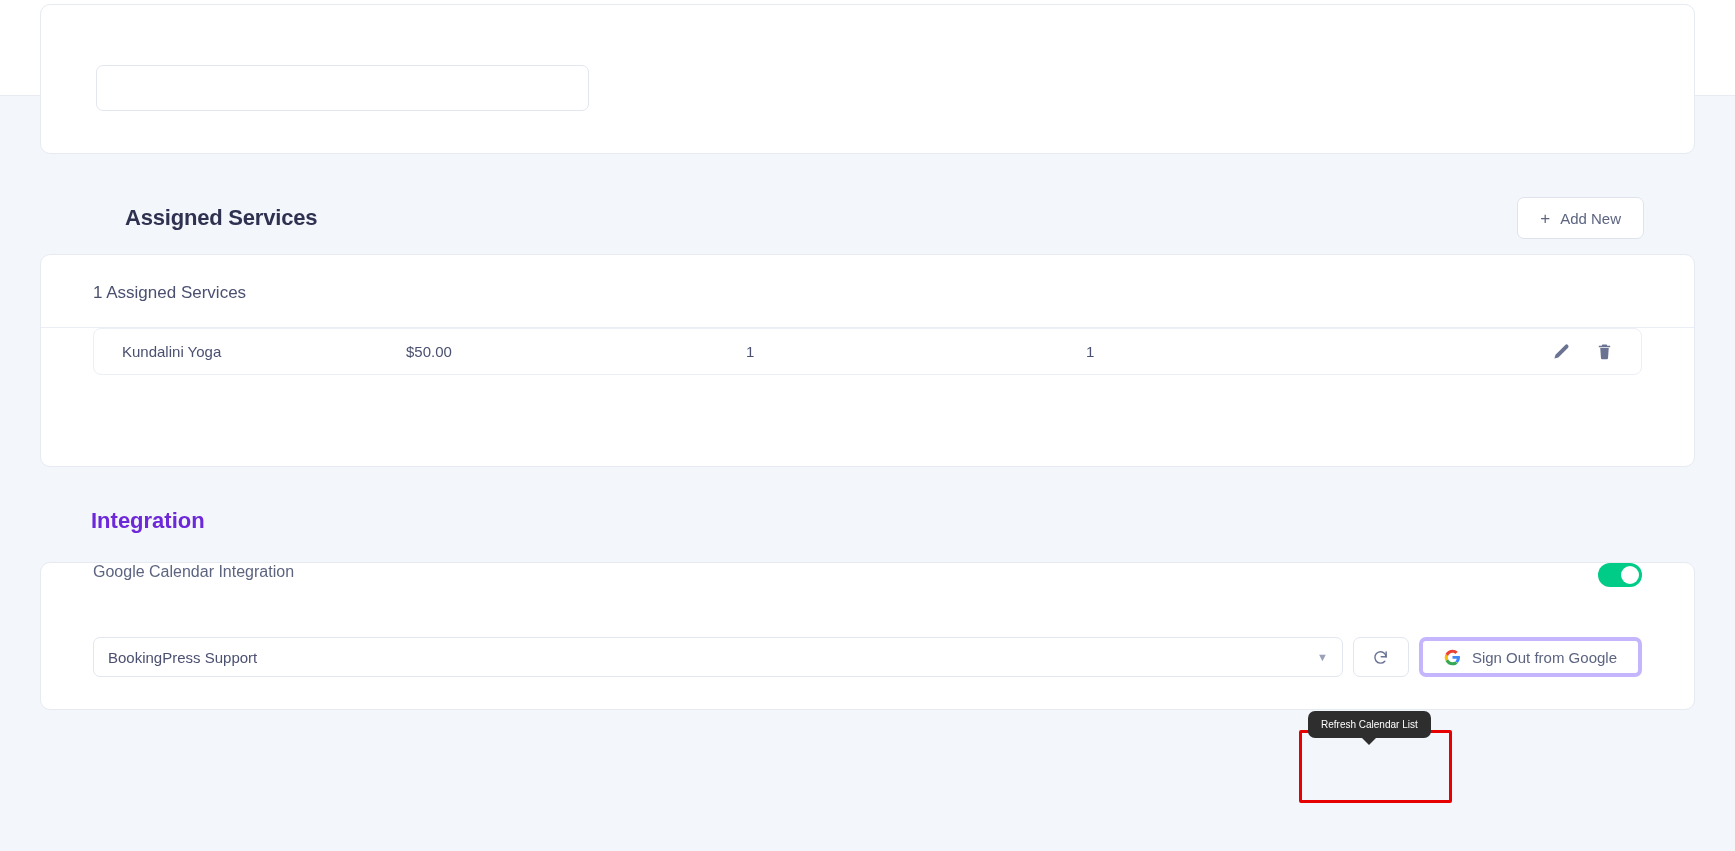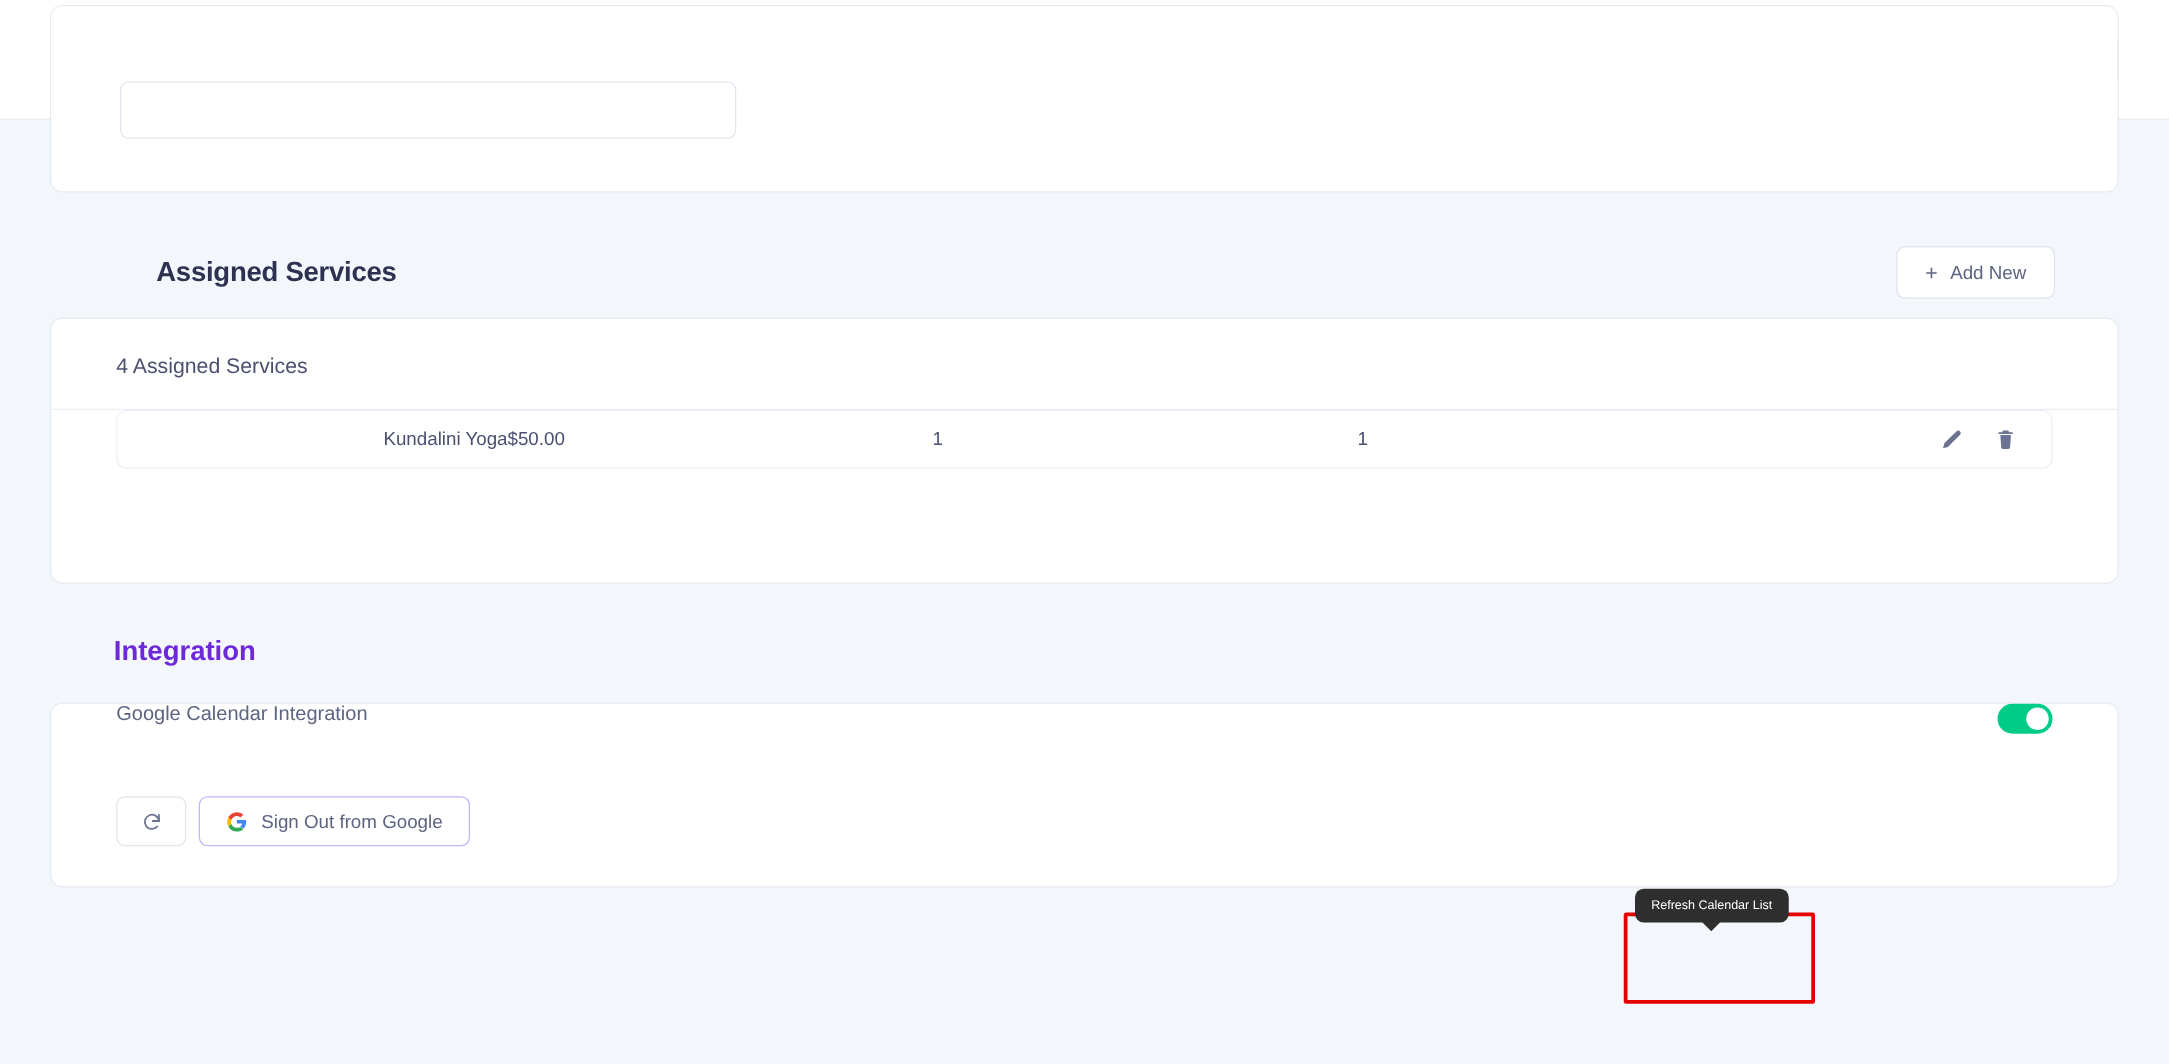--- a/index.html
+++ b/index.html
@@ -184,21 +184,21 @@
     margin: 0 52px;
     border: 1px solid #eceff5;
     border-radius: 8px;
     height: 47px;
     display: flex;
     align-items: center;
     font-size: 15px;
     color: #4b5070;
   }
   .rc { flex: 0 0 auto; }
-  .rc-name   { width: 312px; padding-left: 28px; text-align: right; }
+  .rc-name   { width: 312px; padding-left: 28px; }
   .rc-price  { width: 340px; }
   .rc-min    { width: 340px; }
   .rc-max    { width: 380px; }
   .rc-action {
     margin-left: auto;
     padding-right: 28px;
     display: flex;
     gap: 26px;
     align-items: center;
   }
@@ -293,21 +293,21 @@
     border-radius: 7px;
     background: #ffffff;
     display: flex;
     align-items: center;
     justify-content: center;
     cursor: pointer;
     color: #6b7393;
   }
   .signout-btn {
     height: 40px;
-    border: 1px solid #c4b5fd;
+    border: 4px solid #c4b5fd;
     border-radius: 7px;
     background: #ffffff;
     display: inline-flex;
     align-items: center;
     gap: 11px;
     padding: 0 21px;
     font-size: 15px;
     color: #5c6480;
     font-family: inherit;
     cursor: pointer;
@@ -370,21 +370,21 @@
 
   <div class="assigned-head">
     <div class="section-title">Assigned Services</div>
     <button class="btn-addnew">
       <span class="plus">+</span>
       <span>Add New</span>
     </button>
   </div>
 
   <div class="services-card">
-    <div class="services-count">4 Assigned Services</div>
+    <div class="services-count">1 Assigned Services</div>
     <div class="tbl-divider"></div>
 
 
     <div class="row-wrap">
       <div class="rc rc-name">Kundalini Yoga</div>
       <div class="rc rc-price">$50.00</div>
       <div class="rc rc-min">1</div>
       <div class="rc rc-max">1</div>
       <div class="rc-action">
         <button class="ico-btn">
@@ -405,20 +405,24 @@
 
   <div class="integration-card">
     <div class="gcal-row">
       <div class="gcal-label">Google Calendar Integration</div>
       <div class="toggle">
         <div class="knob"></div>
       </div>
     </div>
 
     <div class="gcal-controls">
+      <div class="select-box">
+        <span>BookingPress Support</span>
+        <span class="chev">▼</span>
+      </div>
 
       <button class="refresh-btn">
         <svg width="17" height="17" viewBox="0 0 24 24" fill="none" stroke="currentColor" stroke-width="2" stroke-linecap="round">
           <path d="M20 11a8 8 0 1 0-1.9 6.2"></path>
           <polyline points="20 4 20 11 13 11"></polyline>
         </svg>
       </button>
 
       <button class="signout-btn">
         <svg width="17" height="17" viewBox="0 0 48 48">

